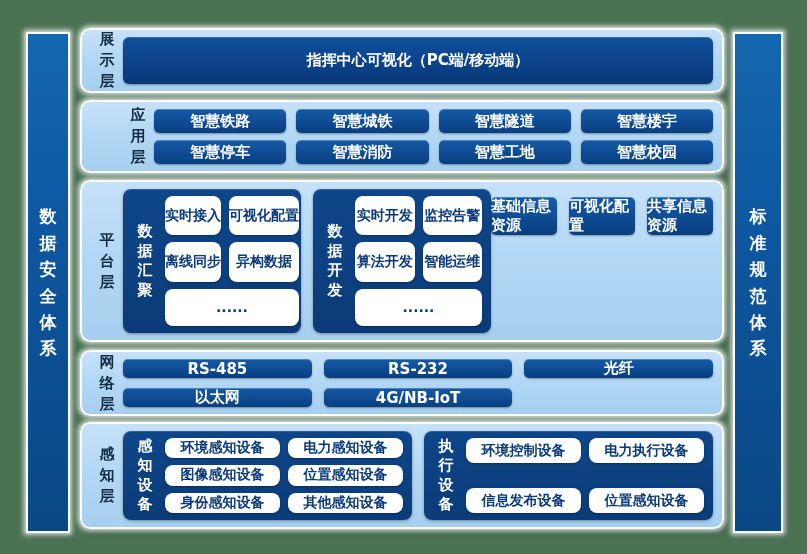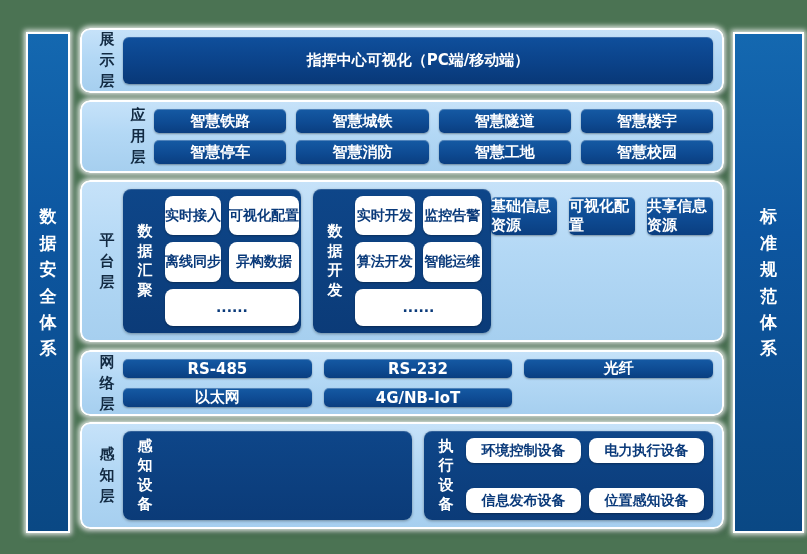--- a/index.html
+++ b/index.html
@@ -5,21 +5,21 @@
   html,body{margin:0;padding:0;background:#4b7353;}
   .canvas{position:relative;width:807px;height:554px;background:#4b7353;
           font-family:"DejaVu Sans",sans-serif;overflow:hidden;}
 
   
   .vbar{position:absolute;top:32px;height:501px;background:linear-gradient(180deg,#1468b0 0%,#0d56a0 40%,#0a4884 100%);
         border:2px solid #fff;box-sizing:border-box;
         box-shadow:0 0 5px 2px rgba(255,255,255,.85),2px 3px 6px rgba(20,45,35,.45);
         display:flex;align-items:center;justify-content:center;}
   .vbar-left{left:26px;width:44px;}
-  .vbar-right{left:733px;width:71px;}
+  .vbar-right{left:733px;width:50px;}
   .vtext{width:1.15em;word-break:break-all;line-height:1.55;text-align:center;
          color:#fff;font-weight:bold;font-size:17px;}
 
   
   .layer{position:absolute;left:80px;width:644px;box-sizing:border-box;
          background:linear-gradient(180deg,#c6e2f9 0%,#b3d8f5 45%,#a6cfef 100%);
          border:2px solid #fff;border-radius:10px;
          box-shadow:0 0 5px 2px rgba(255,255,255,.85),3px 4px 6px rgba(20,45,35,.4);
          display:flex;padding:7px 9px;}
   .layer-label{width:32px;display:flex;align-items:center;justify-content:center;flex:none;}
@@ -168,20 +168,28 @@
   <div class="layer" id="layer-perception">
     <div class="layer-label">
       <div class="ltext">感知层</div>
     </div>
     <div class="layer-content perception-row">
 
       <div class="group">
         <div class="group-label">
           <div class="gtext">感知设备</div>
         </div>
+        <div class="group-grid">
+          <div class="wbox">环境感知设备</div>
+          <div class="wbox">电力感知设备</div>
+          <div class="wbox">图像感知设备</div>
+          <div class="wbox">位置感知设备</div>
+          <div class="wbox">身份感知设备</div>
+          <div class="wbox">其他感知设备</div>
+        </div>
       </div>
 
       <div class="group">
         <div class="group-label">
           <div class="gtext">执行设备</div>
         </div>
         <div class="group-grid rows2">
           <div class="wbox">环境控制设备</div>
           <div class="wbox">电力执行设备</div>
           <div class="wbox">信息发布设备</div>

